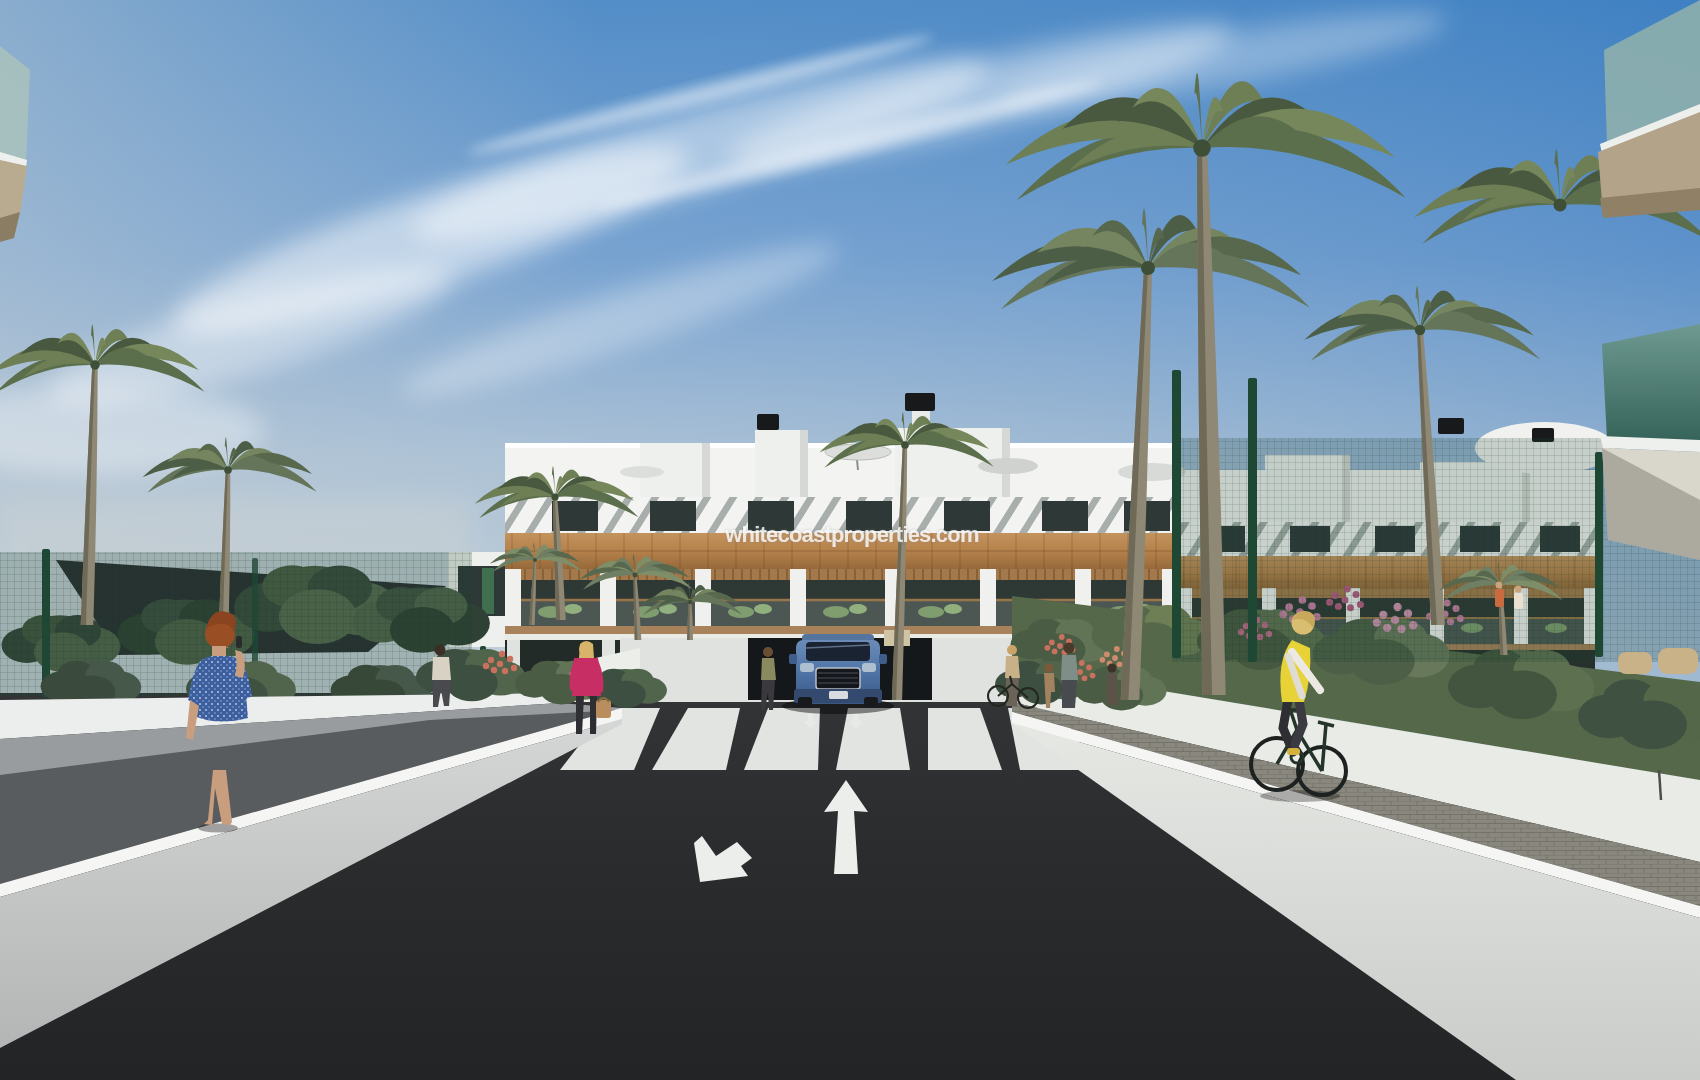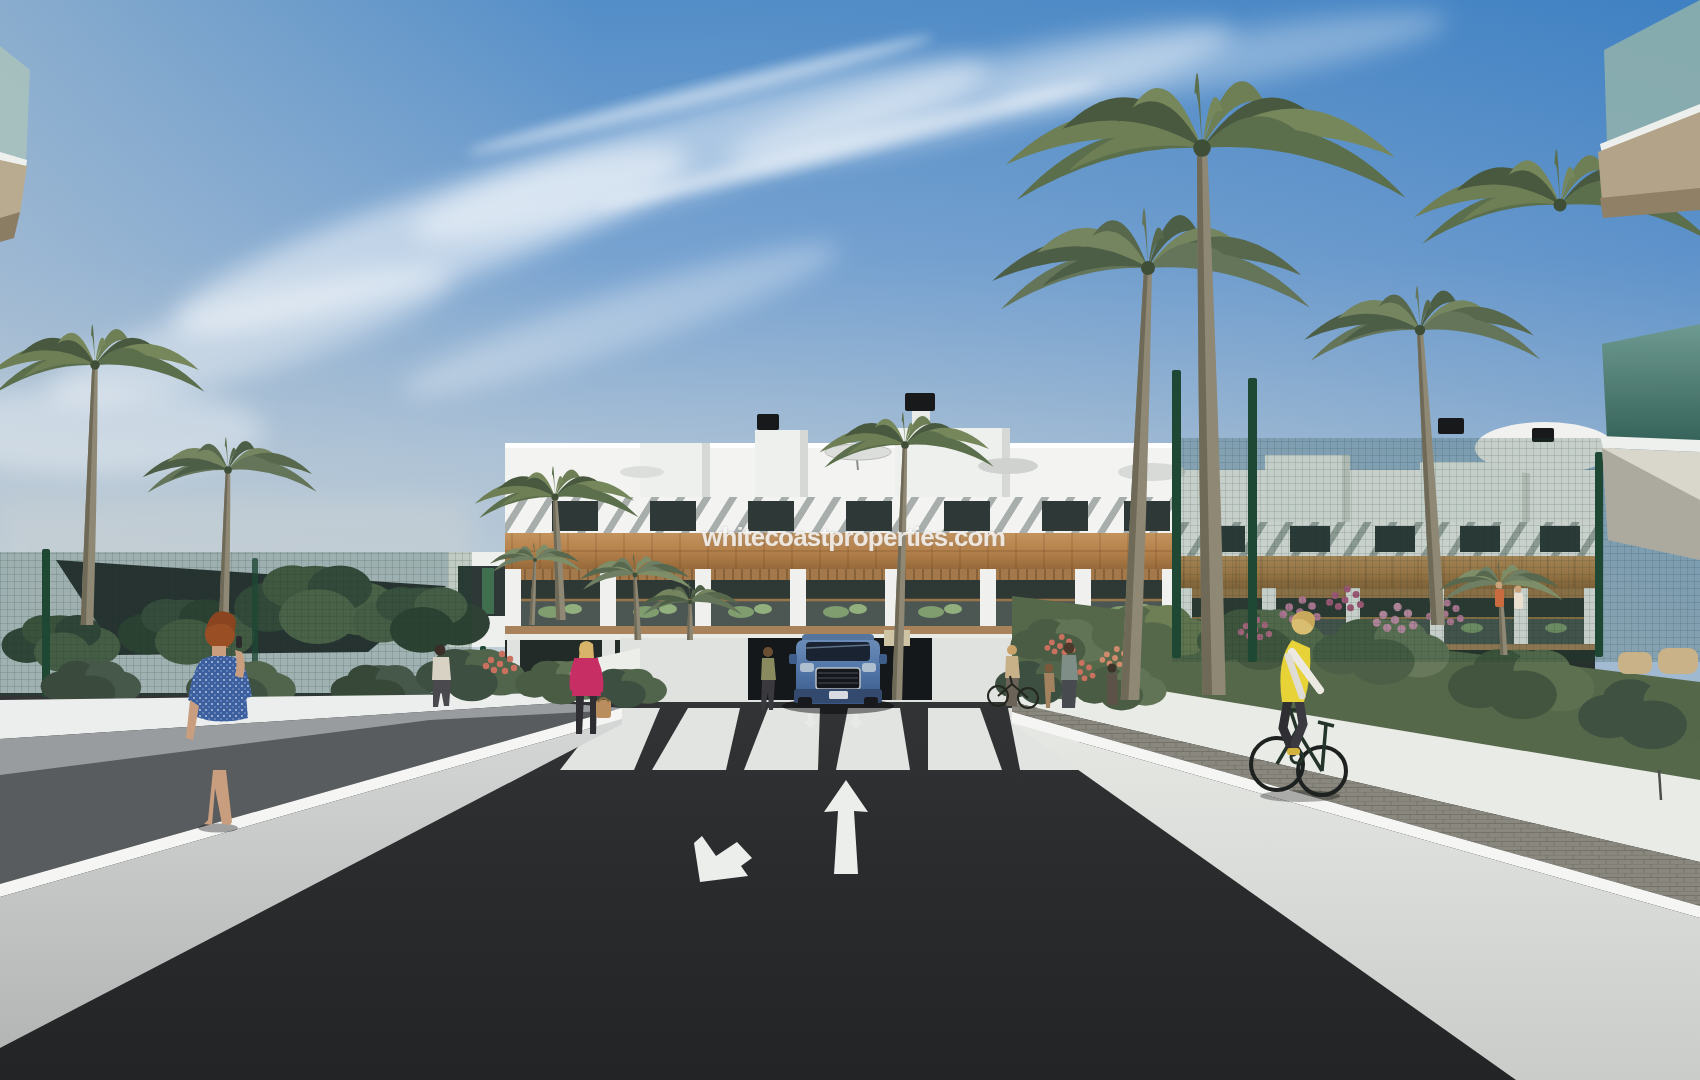--- a/index.html
+++ b/index.html
@@ -1,20 +1,20 @@
 <!DOCTYPE html>
 <html><head>
 <meta charset="utf-8">
 <style>
   html,body{margin:0;padding:0;background:#000;}
   .scene{position:relative;width:1700px;height:1080px;overflow:hidden;font-family:"Liberation Sans",sans-serif;}
   .scene svg{position:absolute;left:0;top:0;}
   .watermark{
-    position:absolute;left:702px;top:522px;width:300px;text-align:left;
-    font-size:26px;font-weight:bold;letter-spacing:-0.8px;
+    position:absolute;left:702px;top:522px;width:300px;text-align:center;
+    font-size:22px;font-weight:bold;letter-spacing:-0.8px;
     color:rgba(255,255,255,0.80);text-shadow:0 0 3px rgba(130,130,130,0.45);
     white-space:nowrap;z-index:20;font-family:"Liberation Sans",sans-serif;
   }
 </style>
 </head>
 <body>
 
 <div class="scene">
 <svg width="1700" height="1080" viewBox="0 0 1700 1080">
   <defs>

